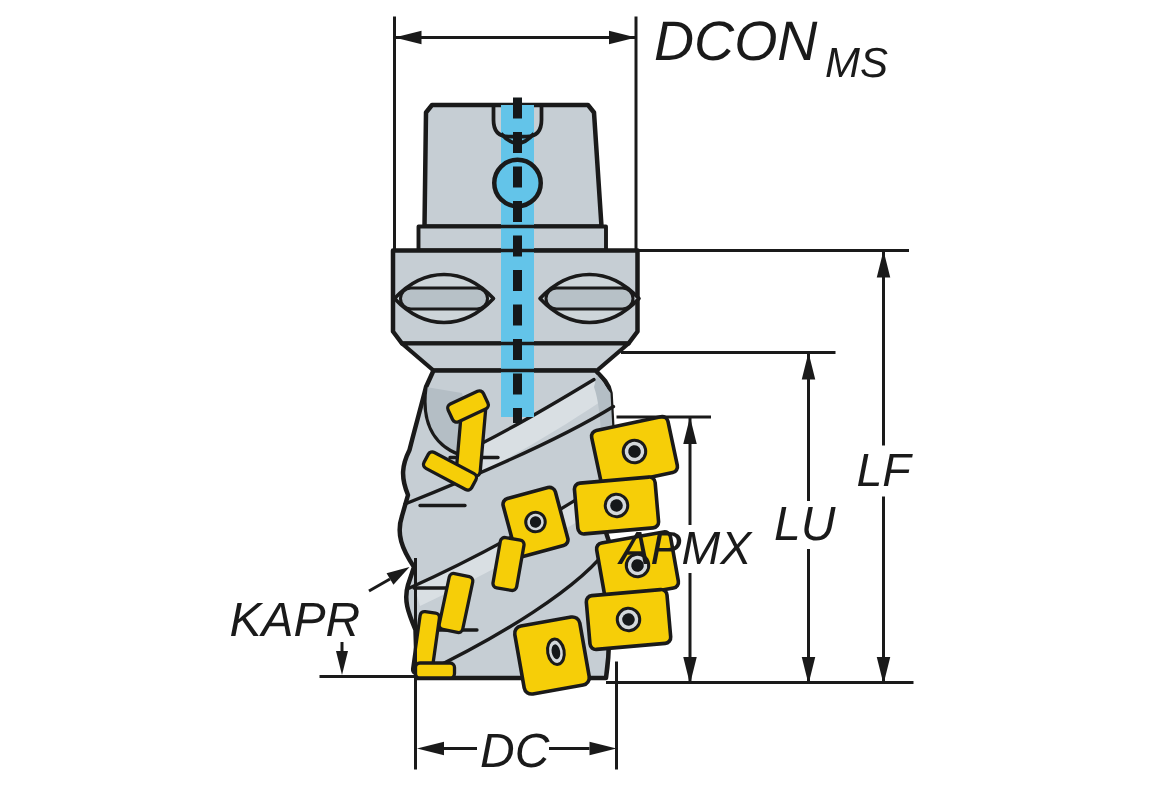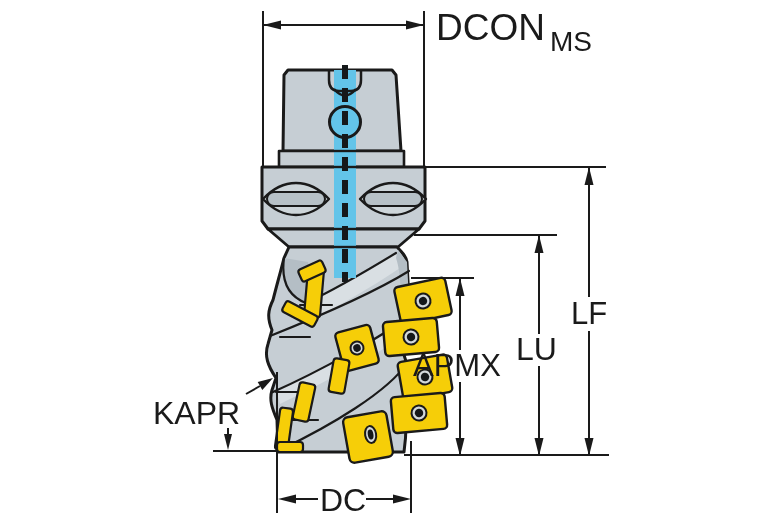--- a/index.html
+++ b/index.html
@@ -13,20 +13,21 @@
     --insert:#f6ce08;
     --screw-dark:#15181a;
     --screw-face:#d3d8db;
     --bg:#ffffff;
   }
   html,body{margin:0;padding:0;background:var(--bg);}
   .canvas{
     width:767px;height:523px;background:var(--bg);
     position:relative;overflow:hidden;
     font-family:"Liberation Sans", sans-serif;
+    font-style:italic;
   }
   svg{display:block;}
   text{
     font-family:"Liberation Sans", sans-serif;
     fill:var(--line);
   }
 </style>
 </head>
 <body>
 

